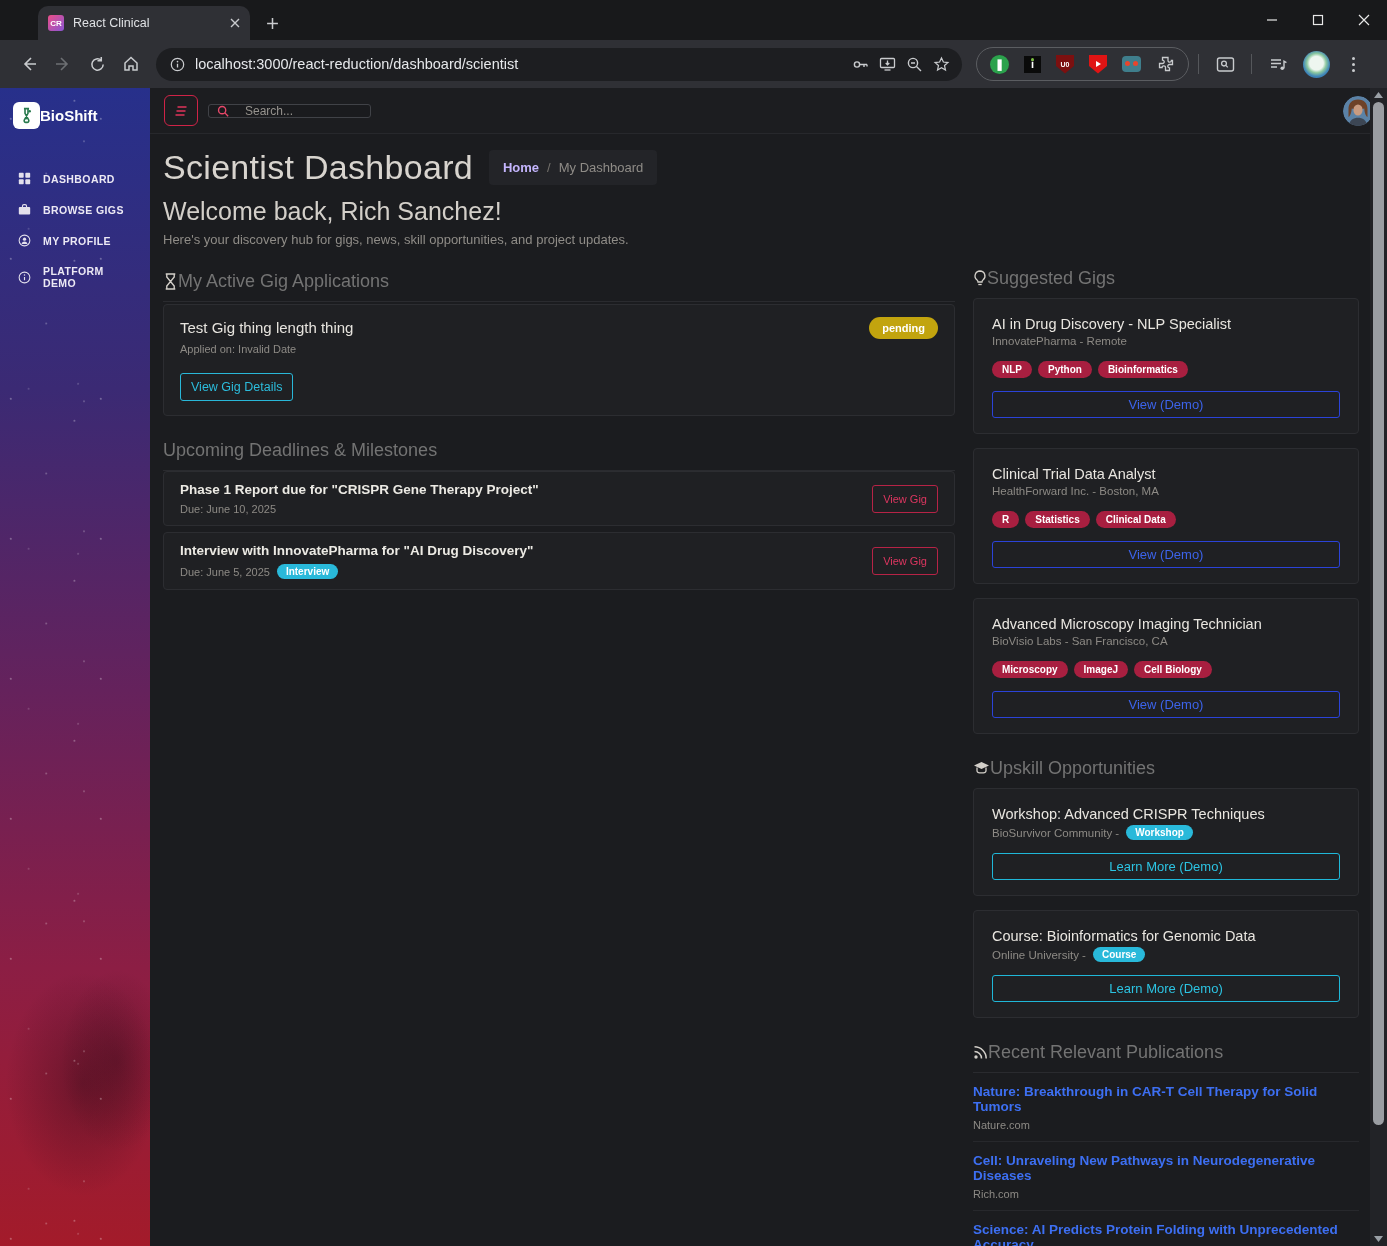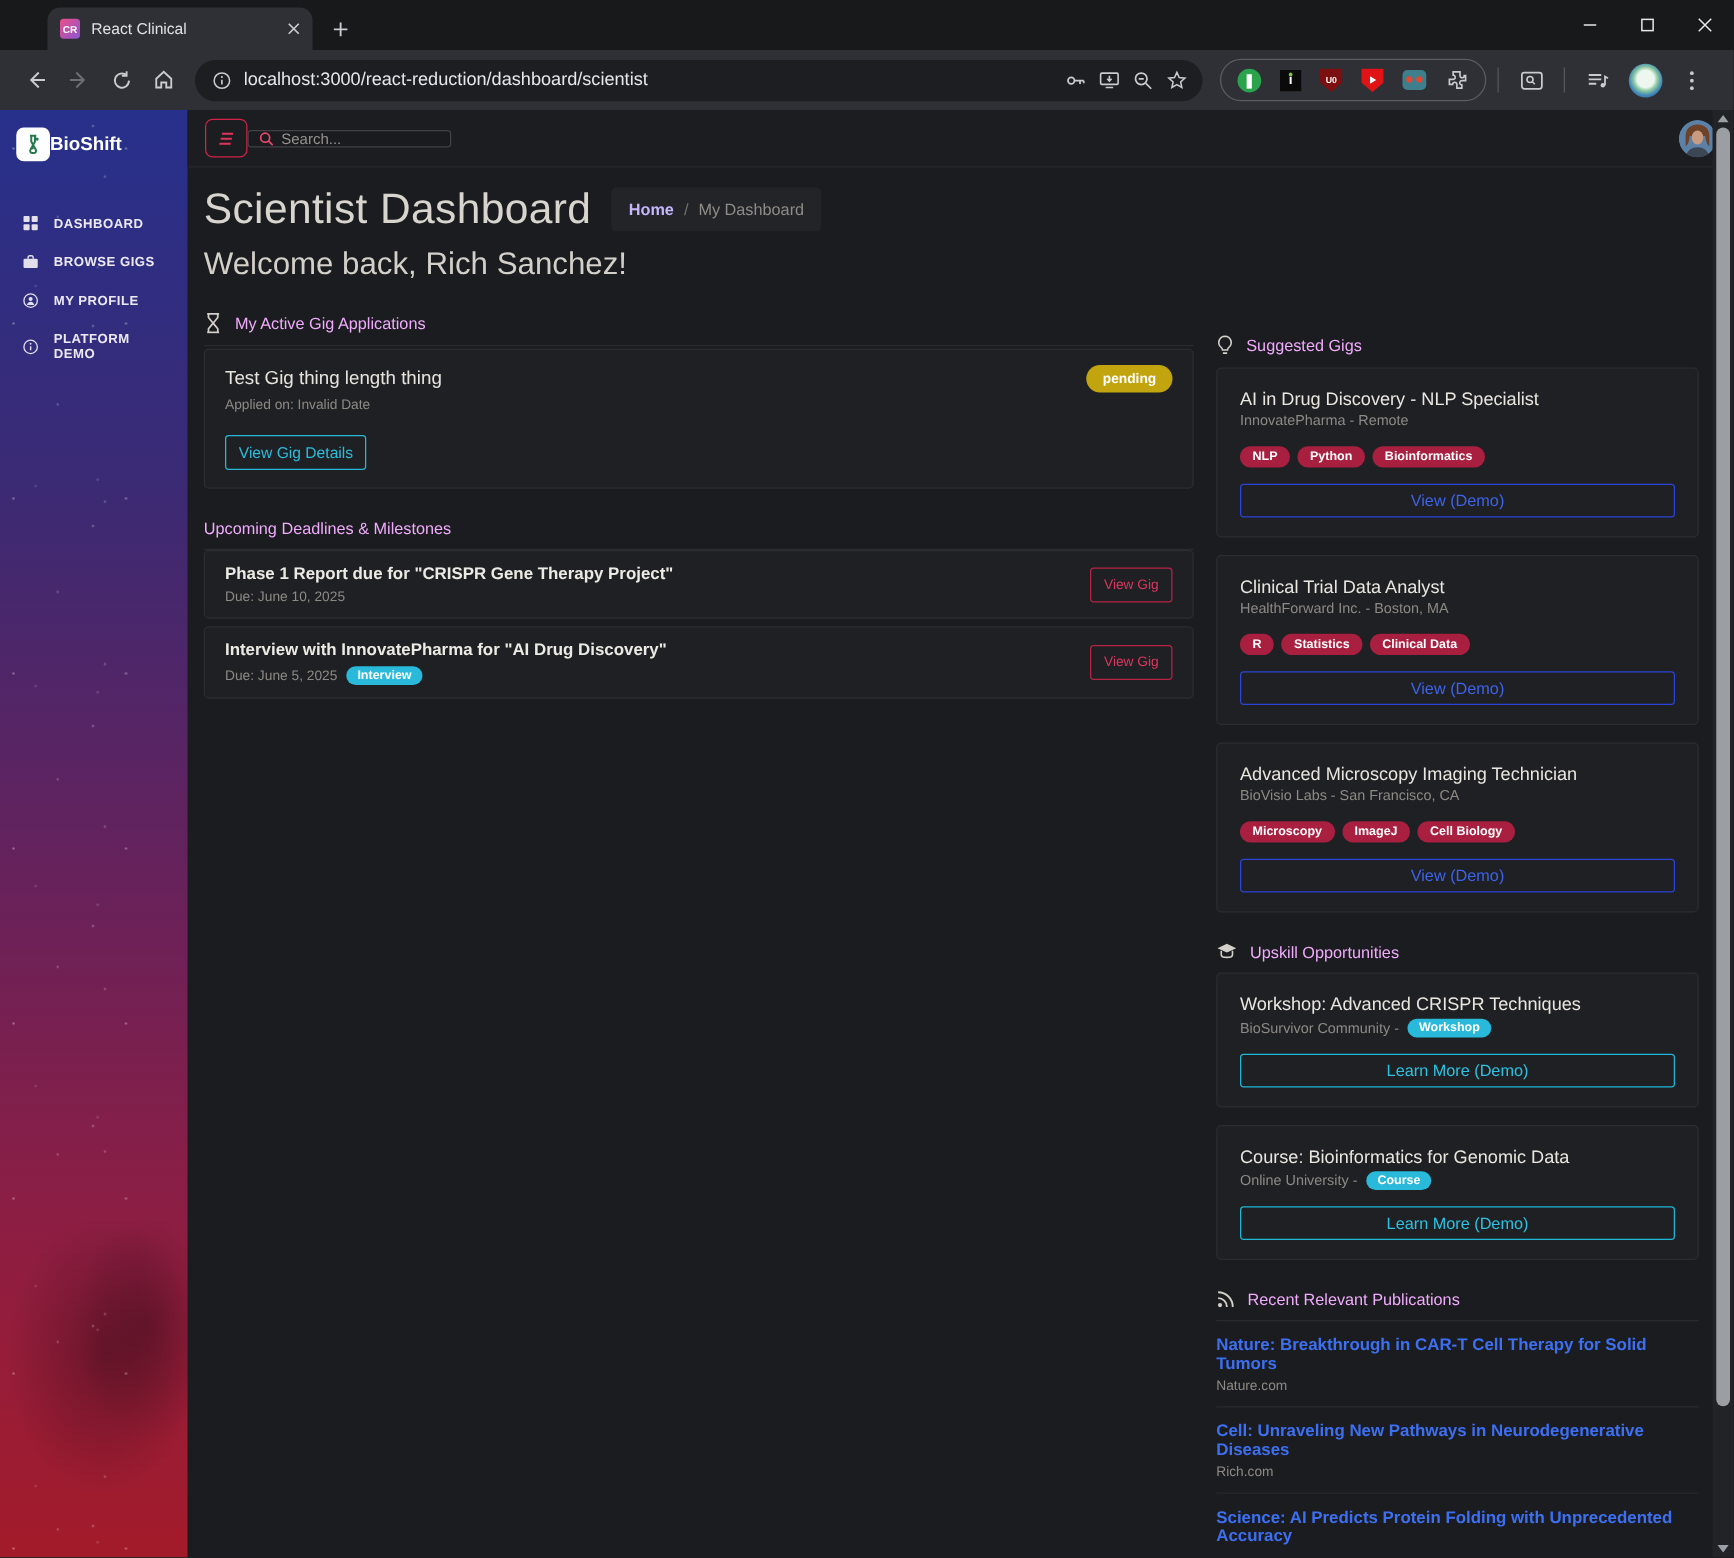--- a/index.html
+++ b/index.html
@@ -63,41 +63,41 @@
   .brand-logo { width:27px; height:27px; background:#fff; border-radius:6px; display:flex; align-items:center; justify-content:center; }
   .brand-name { font-size:15px; font-weight:700; color:#ffffff; }
   .menu { margin-top:24px; }
   .menu-item { display:flex; align-items:center; gap:11px; padding:9px 10px 9px 18px; cursor:pointer; }
   .mi-ic { color:#e3e0ec; width:14px; }
   .mi-label { font-size:10.5px; font-weight:700; letter-spacing:.4px; color:#ece9f4; }
 
   .main { flex:1; position:relative; }
   .appheader { height:46px; display:flex; align-items:center; padding:0 14px; border-bottom:1px solid #27282c; background:#1c1d20; }
   .hamburger { width:34px; height:31px; border:1px solid #cf2347; border-radius:6px; display:flex; align-items:center; justify-content:center; color:#e0335a; background:transparent; }
-  .searchbox { margin-left:0; width:163px; height:14px; background:#1a1b1e; border:1px solid #404247; border-radius:3px;
-               display:flex; align-items:center; padding:0 8px; gap:6px; }
+  .searchbox { margin-left:10px; width:163px; height:14px; background:#1a1b1e; border:1px solid #404247; border-radius:3px;
+               display:flex; align-items:center; padding:0 8px; gap:16px; }
   .searchbox input { background:transparent; border:none; outline:none; color:#cfccc7; font-size:12px; width:100%; font-family:"Liberation Sans", sans-serif; }
   .searchbox input::placeholder { color:#96938e; }
   .search-ic { color:#e8486a; }
   .user-avatar { margin-left:auto; width:30px; height:30px; border-radius:50%; overflow:hidden; flex:0 0 30px; }
 
   .content { display:flex; gap:18px; padding:14px 12px 0 13px; }
   .col-left { width:792px; flex:0 0 792px; }
   .col-right { width:386px; flex:0 0 386px; padding-top:120px; }
 
   h1.pagetitle { font-size:34px; font-weight:400; color:#d8d4ce; letter-spacing:.3px; display:inline-block;text-align:right; }
   .titlerow { display:flex; align-items:center; gap:16px; }
   .breadcrumb { background:#232428; border-radius:4px; padding:10px 14px; font-size:13px; display:flex; gap:8px; align-items:center; }
   .bc-home { color:#c4b5fd; font-weight:700; text-decoration:none; }
   .bc-sep { color:#75726d; } .bc-cur { color:#8f8c87; }
   h2.welcome { font-size:25px; font-weight:400; color:#d3cfc9; margin-top:10px; }
   .subtitle { font-size:13px; color:#8f8c87; margin-top:6px; }
 
-  .section-h { display:flex; align-items:center; gap:10px; margin-top:24px; padding-bottom:9px;
-               color:#f0abfc; font-size:13px; font-weight:400; }
+  .section-h { display:flex; align-items:center; gap:0; margin-top:24px; padding-bottom:9px;
+               color:#737373; font-size:18px; font-weight:400; }
   .section-h.lined { border-bottom:1px solid #2a2b2f; }
   .sec-ic { color:#d3cfc9; }
 
   .card { background:#1f2023; border:1px solid #2c2d31; border-radius:4px; }
 
   
   .app-card { margin-top:2px; padding:14px 16px; position:relative; }
   .app-name { font-size:15px; color:#e7e4de; }
   .app-date { font-size:11px; color:#8d8a85; margin-top:7px; }
   .btn-cyan { display:inline-block; margin-top:18px; border:1px solid #29b7d8; color:#2cbcdc; font-size:12.5px;
@@ -358,20 +358,21 @@
       <div class="col-left">
         <div class="titlerow">
           <h1 class="pagetitle">Scientist Dashboard</h1>
           <div class="breadcrumb">
             <a class="bc-home" href="#">Home</a>
             <span class="bc-sep">/</span>
             <span class="bc-cur">My Dashboard</span>
           </div>
         </div>
         <h2 class="welcome">Welcome back, Rich Sanchez!</h2>
+        <p class="subtitle">Here's your discovery hub for gigs, news, skill opportunities, and project updates.</p>
 
         <div class="section-h lined">
           <span class="sec-ic">
             <svg width="15" height="17" viewBox="0 0 14 16">
                 <path d="M2.5 1h9M2.5 15h9M3.5 1v2.8L7 8l-3.5 4.2V15M10.5 1v2.8L7 8l3.5 4.2V15" fill="none" stroke="currentColor" stroke-width="1.3"></path>
               </svg>
           </span>
           <span>My Active Gig Applications</span>
         </div>
         <div class="card app-card">

